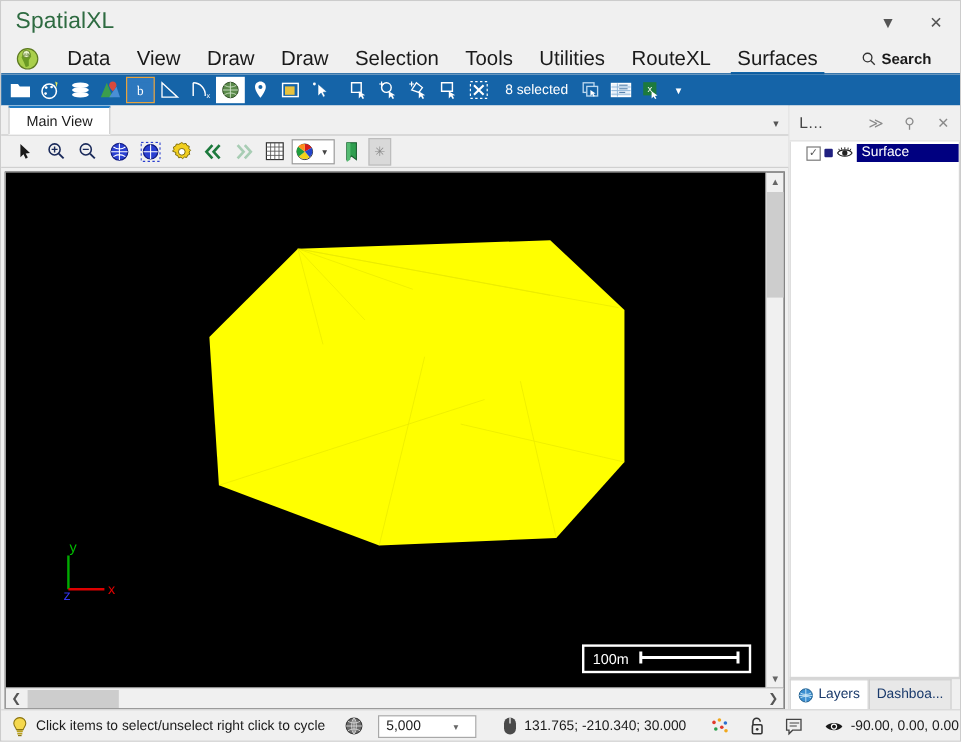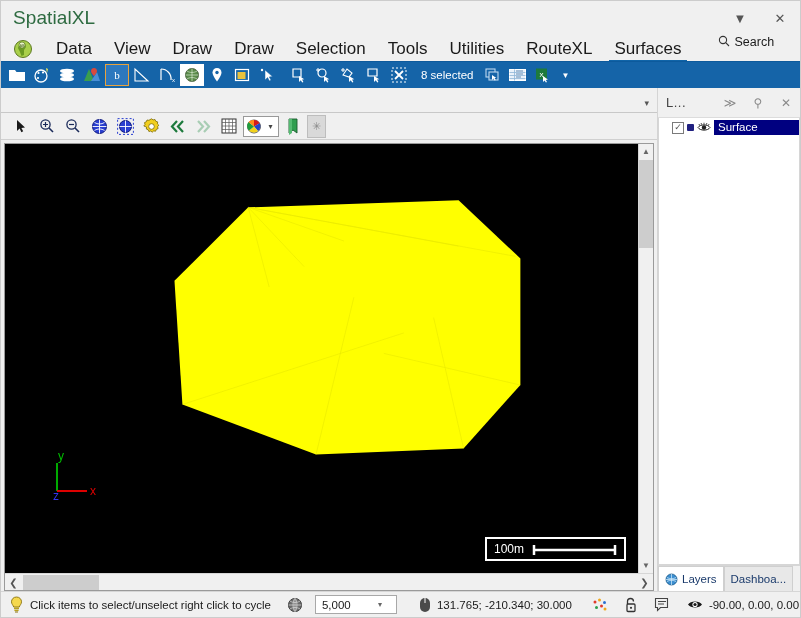--- a/index.html
+++ b/index.html
@@ -59,23 +59,23 @@
     font-size: 17px; color: #1a1a1a;
     cursor: default;
     position: relative;
   }
   .menu-item.active::after {
     content: ""; position: absolute;
     left: 6px; right: 6px; bottom: 0; height: 2px;
     background: #1064a8;
   }
   .menu-search {
-    display: flex; gap: 5px;
+    display: flex; align-items: center; gap: 5px;
     padding: 0 11px; margin-left: 14px;
-    font-size: 12.5px; color: #1a1a1a;
+    font-size: 12.5px; color: #1a1a1a; font-weight: bold;
   }
   .menubar-underline {
     position: absolute; left: 0; right: 0; bottom: 0;
     height: 1px; background: #0d5a9c;
   }
 
   
   .ribbon {
     height: 26px; min-height: 26px;
     background: #1564a8;
@@ -202,21 +202,21 @@
   }
   .hscroll-thumb {
     width: 76px; height: 15px; background: #cdcdcd;
     margin-left: 1px;
   }
 
   .scalebar {
     position: absolute; right: 12px; bottom: 12px;
     background: #000; border: 2px solid #ffffff;
     padding: 3px 7px;
-    display: flex; align-items: flex-end; gap: 8px;
+    display: flex; align-items: flex-start; gap: 8px;
   }
   .scalebar-text {
     color: #ffffff; font-size: 12px;
     font-family: "Liberation Sans", sans-serif;
   }
   .axis-ind {
     position: absolute; left: 42px; bottom: 72px;
     width: 56px; height: 54px;
   }
 
@@ -290,21 +290,21 @@
     background: #e8e8e8;
     cursor: default;
   }
   .rp-tab.active { background: #ffffff; color: #1a3a6b; }
 
   
   .statusbar {
     height: 26px; min-height: 26px;
     background: #f0f0f0;
     border-top: 1px solid #d6d6d6;
-    display: flex; align-items: center;
+    display: flex; 
     gap: 0;
   }
   .sb-cell {
     display: flex; align-items: center; gap: 6px;
     padding: 0 8px; height: 26px;
     font-size: 11.5px; color: #1a1a1a; white-space: nowrap;
   }
   .sb-combo {
     display: flex; align-items: center;
     justify-content: space-between;
@@ -486,20 +486,21 @@
       </svg>
     </div>
     <div class="rb-caret">▼</div>
   </div>
 
   <div class="body-wrap">
 
     <div class="doc-area">
 
       <div class="tabstrip">
+        <div class="doc-tab">Main View</div>
         <div class="tabstrip-caret">▾</div>
       </div>
 
       <div class="viewtoolbar">
         <div class="vt">
           <svg width="15" height="15" viewBox="0 0 15 15">
             <path d="M3 1 L3 12 L5.6 9.6 L7.4 13.2 L9.2 12.3 L7.4 9 L11 8.6 Z" fill="#1a1a1a"></path>
           </svg>
         </div>
         <div class="vt">

